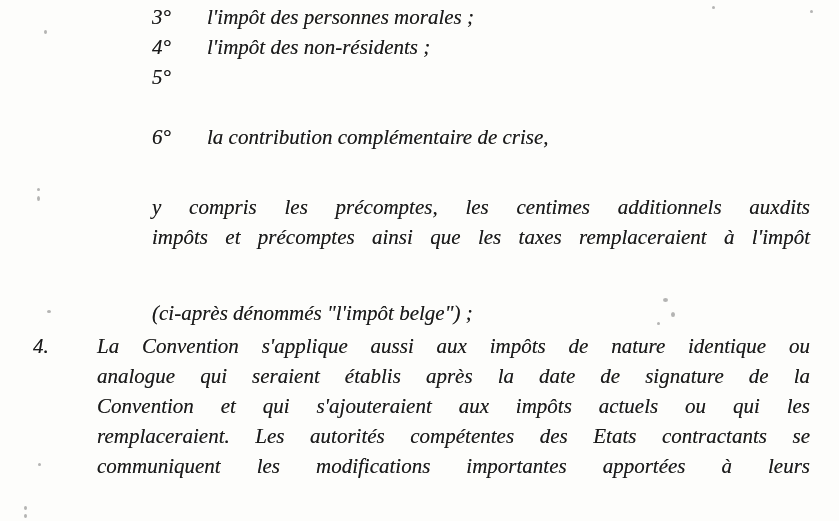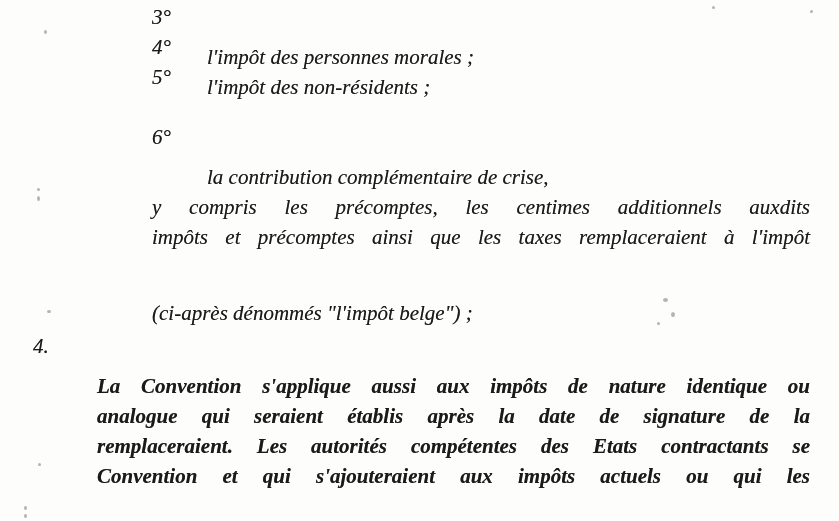--- a/index.html
+++ b/index.html
@@ -23,38 +23,38 @@
   }
   .row { position: absolute; }
   .num {
     position: absolute;
     left: 0;
     top: 0;
     height: 30px;
     line-height: 30px;
     white-space: nowrap;
   }
-  .body { position: absolute; top: 0; margin-top: 40px; }
+  .body { position: absolute; top: 0; }
   .line {
     height: 30px;
     line-height: 30px;
     text-align: left;
   }
   .just {
     text-align: justify;
     text-align-last: justify;
   }
   
   .sub-row { left: 152px; width: 658px; }
   .sub-body { left: 55px; width: 603px; }
   
   .para { left: 152px; width: 658px; }
   
   .main-num { left: 33px; top: 331px; }
-  .main-body { left: 97px; top: 331px; width: 713px; font-weight: bold; }
+  .main-body { left: 97px; top: 331px; width: 713px; }
   
   .speck {
     position: absolute;
     background: #5a5a5a;
     border-radius: 50%;
     opacity: 0.45;
   }
 </style>
 </head>
 <body>
@@ -94,22 +94,23 @@
   </div>
 
   <div class="row para" style="top:298px">
     <div class="line">(ci-après dénommés "l'impôt belge") ;</div>
   </div>
 
   <span class="num main-num">4.</span>
   <div class="body main-body">
     <div class="line just">La Convention s'applique aussi aux impôts de nature identique ou</div>
     <div class="line just">analogue qui seraient établis après la date de signature de la</div>
+    <div class="line just">Convention et qui s'ajouteraient aux impôts actuels ou qui les</div>
     <div class="line just">remplaceraient. Les autorités compétentes des Etats contractants se</div>
-    <div class="line just">Convention et qui s'ajouteraient aux impôts actuels ou qui les</div>
+    <div class="line just">communiquent les modifications importantes apportées à leurs</div>
   </div>
 
   <div>
     <div class="speck" style="left:44px;  top:30px;  width:3px; height:4px;"></div>
     <div class="speck" style="left:37px;  top:188px; width:3px; height:3px;"></div>
     <div class="speck" style="left:37px;  top:196px; width:3px; height:5px;"></div>
     <div class="speck" style="left:47px;  top:310px; width:4px; height:3px;"></div>
     <div class="speck" style="left:663px; top:298px; width:5px; height:4px;"></div>
     <div class="speck" style="left:671px; top:312px; width:4px; height:5px;"></div>
     <div class="speck" style="left:657px; top:322px; width:3px; height:3px;"></div>

